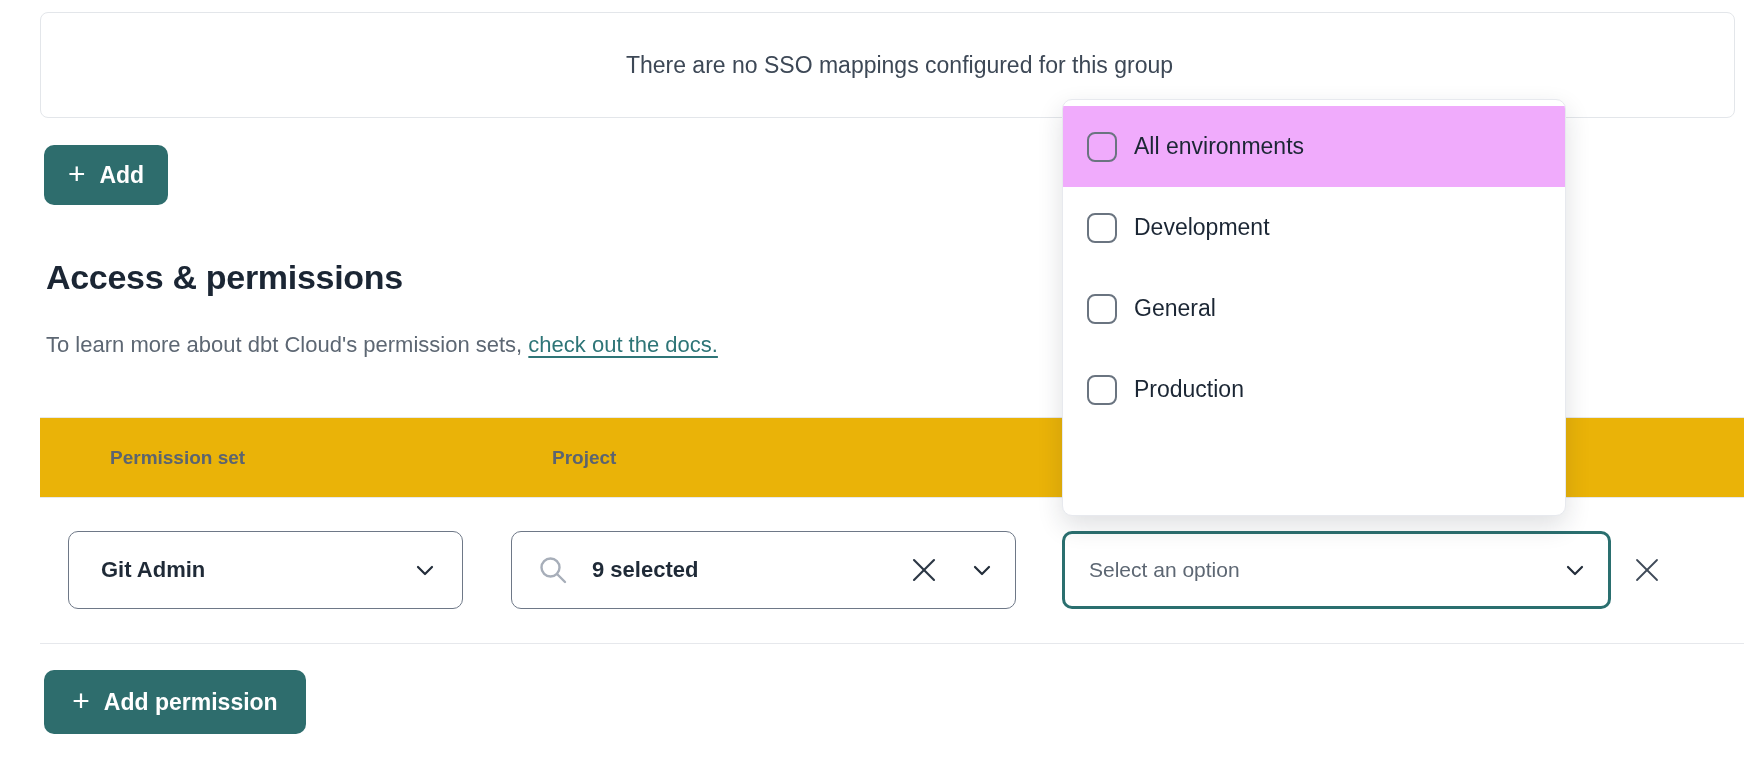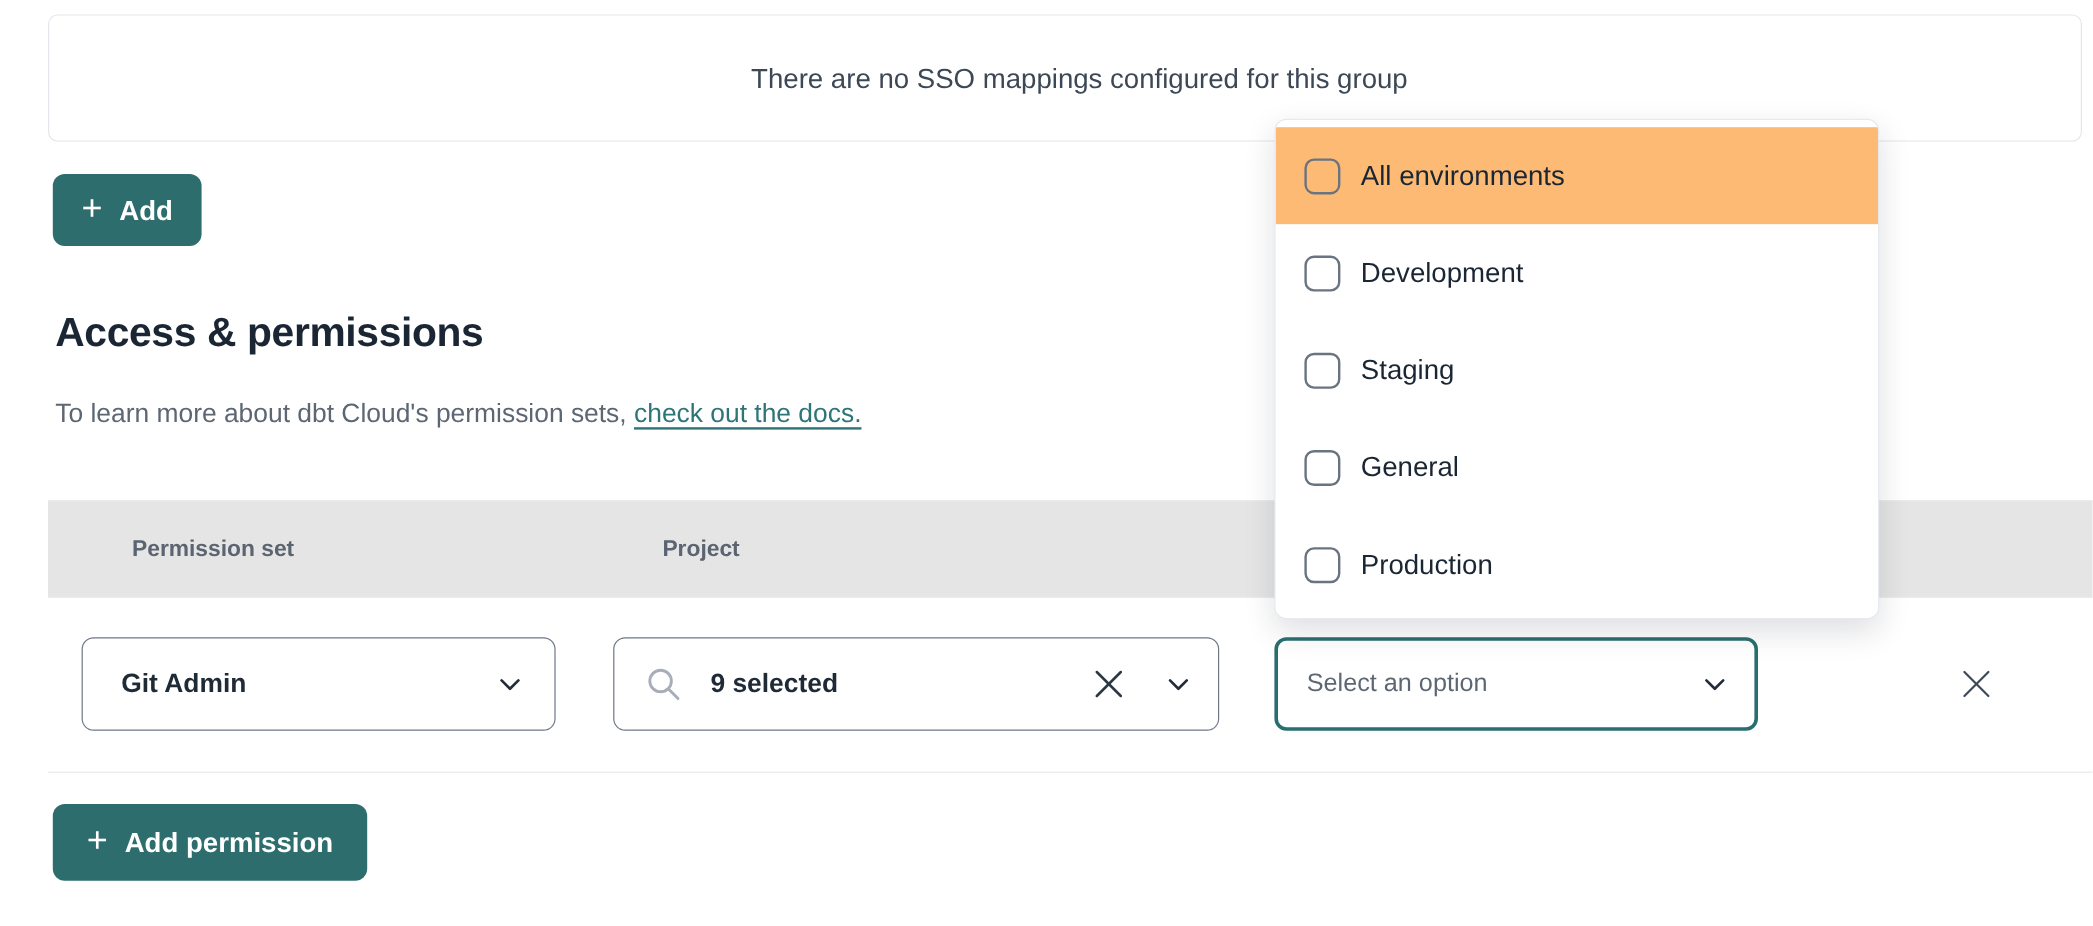--- a/index.html
+++ b/index.html
@@ -23,55 +23,55 @@
   #btn-add-permission { left:44px; top:670px; width:262px; height:64px; }
 
   
   .section-title { position:absolute; left:46px; top:258px; font-size:34px; font-weight:700;
     color:#1b2634; letter-spacing:-0.3px; }
   .section-desc { position:absolute; left:46px; top:332px; font-size:22px; color:#5d6773; }
   .section-desc a { color:#2e7577; text-decoration:underline; text-underline-offset:4px; cursor:pointer; }
 
   
   .tbl-header { position:absolute; left:40px; top:417px; width:1704px; height:81px;
-    background:#e5e5e5; border-top:1px solid #e6e8ec; border-bottom:1px solid #e6e8ec; }
+    background:#eab308; border-top:1px solid #e6e8ec; border-bottom:1px solid #e6e8ec; }
   .tbl-header .h { position:absolute; top:0; height:100%; display:flex; align-items:center;
     font-size:19px; font-weight:600; color:#5b6470; }
   .h-permission { left:70px; }
   .h-project { left:512px; }
   .tbl-row-border { position:absolute; left:40px; top:643px; width:1704px; height:0;
     border-top:1px solid #e6e8ec; }
 
   
   .select { position:absolute; top:531px; height:78px; background:#fff;
     border:1.5px solid #6e7887; border-radius:10px; display:flex; align-items:center;
     cursor:pointer; }
   #sel-permission { left:68px; width:395px; padding:0 28px 0 32px; }
   #sel-project { left:511px; width:505px; padding:0 24px 0 26px; }
-  #sel-environment { left:1062px; width:403px; padding:0 24px; border:3px solid #2a6f6f; }
+  #sel-environment { left:1062px; width:549px; padding:0 24px; border:3px solid #2a6f6f; }
   .select .value { font-size:22px; font-weight:700; color:#1f2a37; }
   .select .value-med { font-size:22px; font-weight:600; color:#1f2a37; }
   .select .placeholder { font-size:21px; font-weight:400; color:#5d6773; }
   .select .spacer { flex:1; }
   .chev { flex:none; display:block; }
   .search-glyph { margin-right:24px; flex:none; display:block; }
   .clear-glyph { margin-right:36px; flex:none; display:block; cursor:pointer; }
 
   
   .row-remove { position:absolute; left:1632px; top:555px; width:30px; height:30px;
     cursor:pointer; display:flex; align-items:center; justify-content:center; }
 
   
   .dropdown { position:absolute; left:1062px; top:99px; width:504px; height:417px;
     background:#fff; border:1px solid #e7e9ee; border-radius:10px;
     box-shadow:0 10px 26px rgba(25,35,50,0.14); z-index:5; overflow:hidden;
     padding:6px 0; }
   .opt { height:81px; display:flex; align-items:center; padding-left:24px; gap:17px;
     cursor:pointer; background:#fff; }
-  .opt.highlight { background:#fdba74; }
+  .opt.highlight { background:#f0abfc; }
   .cbx { width:30px; height:30px; border:2.5px solid #6a7480; border-radius:8px;
     background:transparent; flex:none; }
   .opt .opt-label { font-size:23px; color:#1b2634; }
 </style>
 </head>
 <body>
 
 <div class="page">
 
   <div class="sso-box">
@@ -138,24 +138,20 @@
     <div class="opt highlight">
       <span class="cbx"></span>
       <span class="opt-label">All environments</span>
     </div>
     <div class="opt">
       <span class="cbx"></span>
       <span class="opt-label">Development</span>
     </div>
     <div class="opt">
       <span class="cbx"></span>
-      <span class="opt-label">Staging</span>
-    </div>
-    <div class="opt">
-      <span class="cbx"></span>
       <span class="opt-label">General</span>
     </div>
     <div class="opt">
       <span class="cbx"></span>
       <span class="opt-label">Production</span>
     </div>
   </div>
 
   <button class="teal-btn" id="btn-add-permission">
     <span class="plus">+</span>

